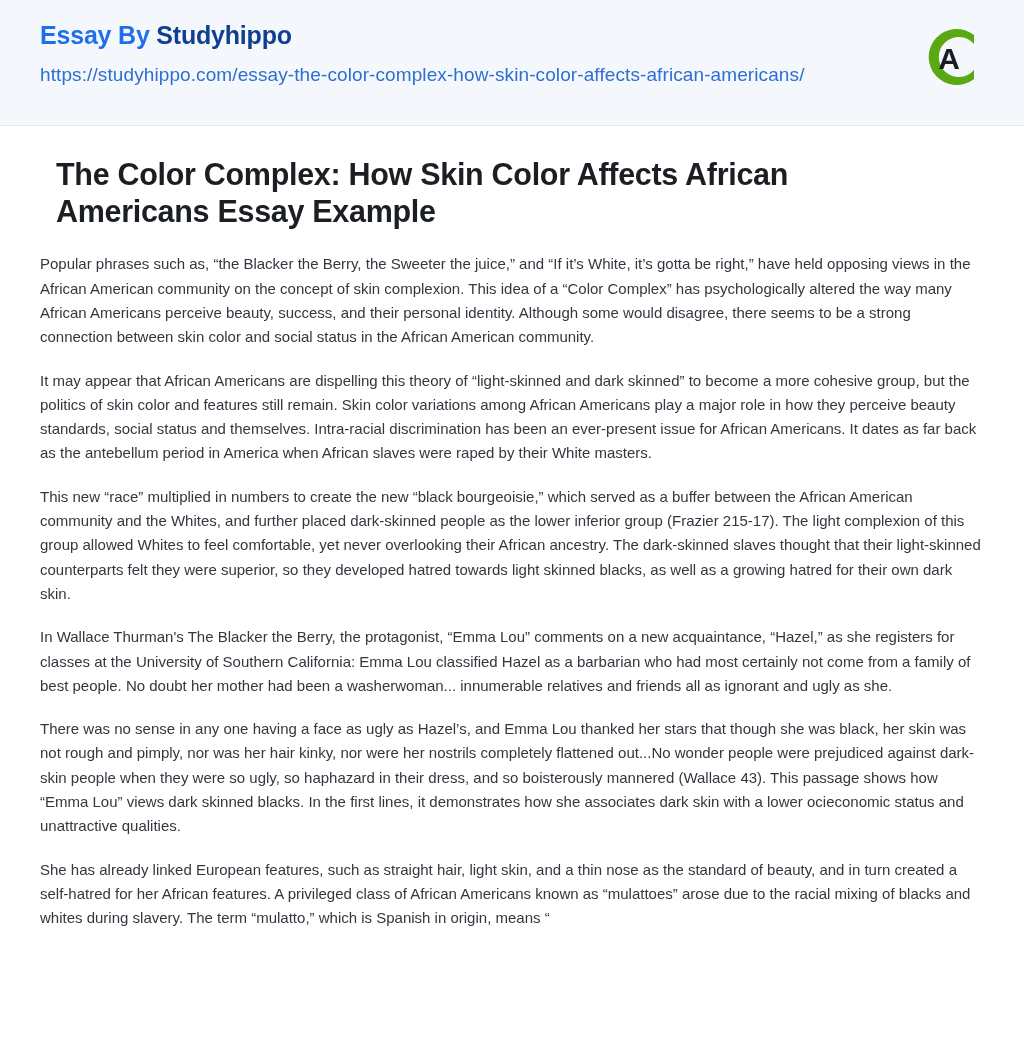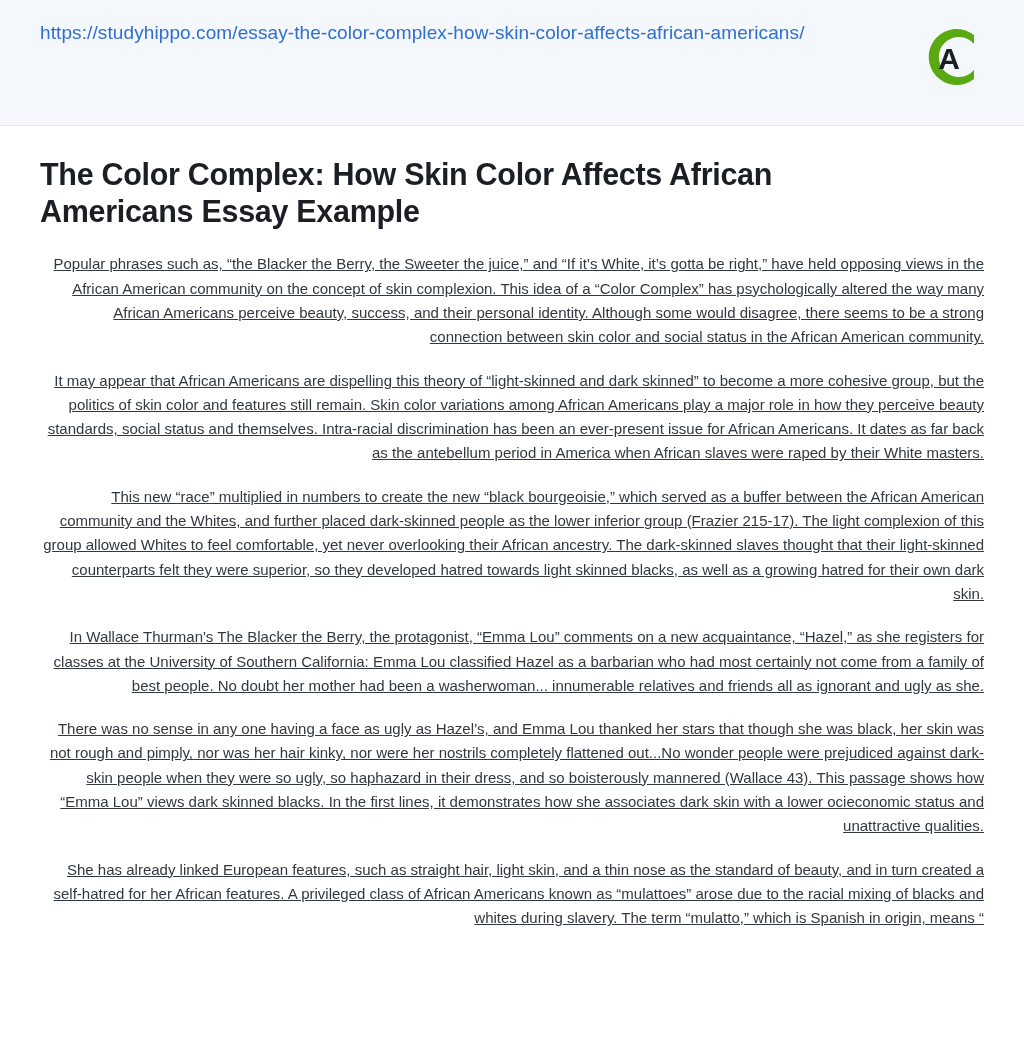--- a/index.html
+++ b/index.html
@@ -57,42 +57,44 @@
   .logo-mark svg { display: block; }
   
   .article {
     padding: 30px 40px 30px 40px;
   }
   .article-title {
     font-size: 30.5px;
     line-height: 1.22;
     font-weight: bold;
     color: #1b1f24;
-    margin: 0 0 22px 0;
+    margin: 0 0 22px 16px;
     letter-spacing: -0.3px;
     max-width: 880px;
   }
   .article-body p {
     font-size: 15px;
     line-height: 1.62;
     color: #32383f;
     margin: 0 0 19px 0;
-    text-align: right;
-    text-decoration: underline;
+    text-align: left;
   }
   .article-body p:last-child {
     margin-bottom: 4px;
   }
 </style>
 </head>
 <body>
 
 <div class="page">
 
   <div class="site-header">
+    <div class="brand">
+      <span>Essay By </span><span class="brand-dark">Studyhippo</span>
+    </div>
     <a class="site-url" href="#">https://studyhippo.com/essay-the-color-complex-how-skin-color-affects-african-americans/</a>
 
     <div class="logo-mark">
       <svg width="78" height="78" viewBox="0 0 78 78" aria-hidden="true">
         <path d="M62 17 A28 28 0 1 0 62 61 L62 52 A20 20 0 1 1 62 26 Z" fill="#5aa913"></path>
         <text x="37" y="51" text-anchor="middle" font-family="Liberation Sans, sans-serif" font-size="30" font-weight="bold" fill="#1b1f24">A</text>
       </svg>
     </div>
   </div>
 

